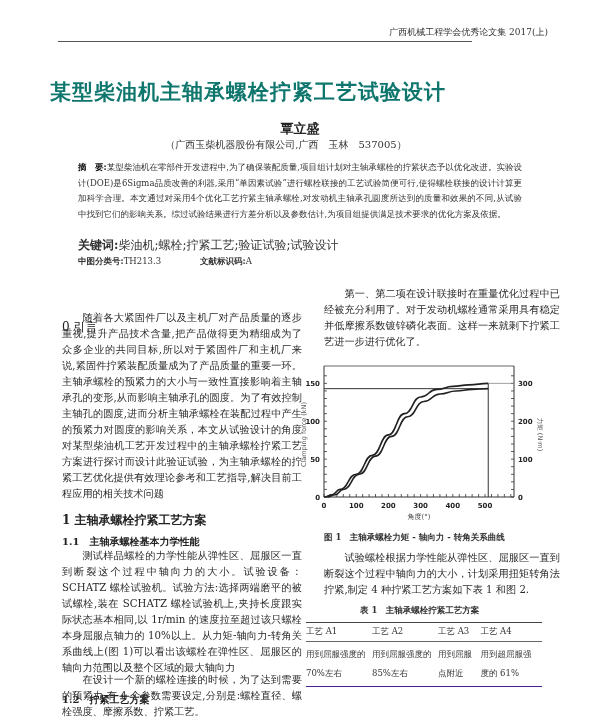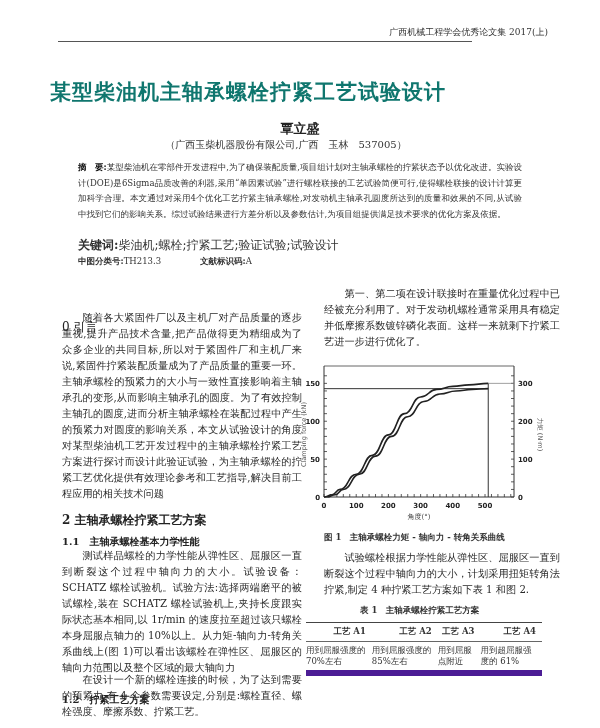--- a/index.html
+++ b/index.html
@@ -15,43 +15,43 @@
   .kw{left:78px;top:237px;font-size:12px;color:#333;}
   .clc{left:78px;top:256px;font-size:8.5px;color:#333;}
   .doccode{left:200px;top:256px;font-size:8.5px;color:#333;}
   .col-left{left:62px;width:240px;}
   .col-right{left:324px;width:236px;}
   .h1{font-size:12px;color:#222;}
   .para{font-size:10.2px;line-height:16px;text-align:justify;color:#2a2a2a;text-indent:2em;}
   .h2{font-size:10px;font-weight:bold;color:#222;}
   .caption{font-size:8.5px;font-weight:bold;color:#333;}
   table.proc{border-collapse:collapse;font-size:8.5px;color:#333;}
-  table.proc th{font-weight:bold;text-align:right;padding:3px 6px 3px 0;border-top:1px solid #444;border-bottom:1px solid #666;}
-  table.proc td{vertical-align:top;padding:3px 6px 3px 0;line-height:11px;border-bottom:6px solid #4c1d95;}
+  table.proc th{font-weight:normal;text-align:left;padding:3px 6px 3px 0;border-top:1px solid #444;border-bottom:1px solid #666;}
+  table.proc td{vertical-align:top;padding:3px 6px 3px 0;line-height:19px;border-bottom:1px solid #4c1d95;}
   svg text{font-family:"DejaVu Sans","Liberation Sans",sans-serif;}
 </style>
 </head>
 <body>
 
 <div class="abs running-head">广西机械工程学会优秀论文集 2017(上)</div>
 <div class="abs head-rule"></div>
 
 <div class="abs title">某型柴油机主轴承螺栓拧紧工艺试验设计</div>
 <div class="abs author">覃立盛</div>
 <div class="abs affil">（广西玉柴机器股份有限公司,广西　玉林　537005）</div>
 
 <div class="abs abstract"><b>摘　要:</b><span>某型柴油机在零部件开发进程中,为了确保装配质量,项目组计划对主轴承螺栓的拧紧状态予以优化改进。实验设计(DOE)是6Sigma品质改善的利器,采用“单因素试验”进行螺栓联接的工艺试验简便可行,使得螺栓联接的设计计算更加科学合理。本文通过对采用4个优化工艺拧紧主轴承螺栓,对发动机主轴承孔圆度所达到的质量和效果的不同,从试验中找到它们的影响关系。综过试验结果进行方差分析以及参数估计,为项目组提供满足技术要求的优化方案及依据。</span></div>
 
 <div class="abs kw"><b>关键词:</b><span>柴油机;螺栓;拧紧工艺;验证试验;试验设计</span></div>
 <div class="abs clc"><b>中图分类号:</b><span>TH213.3</span></div>
 <div class="abs doccode"><b>文献标识码:</b><span>A</span></div>
 
 <div class="abs col-left h1" style="top:288px;margin-top:31px;">0 引言</div>
 <div class="abs col-left para" style="top:310px;">随着各大紧固件厂以及主机厂对产品质量的逐步重视,提升产品技术含量,把产品做得更为精细成为了众多企业的共同目标,所以对于紧固件厂和主机厂来说,紧固件拧紧装配质量成为了产品质量的重要一环。主轴承螺栓的预紧力的大小与一致性直接影响着主轴承孔的变形,从而影响主轴承孔的圆度。为了有效控制主轴孔的圆度,进而分析主轴承螺栓在装配过程中产生的预紧力对圆度的影响关系，本文从试验设计的角度对某型柴油机工艺开发过程中的主轴承螺栓拧紧工艺方案进行探讨而设计此验证试验，为主轴承螺栓的拧紧工艺优化提供有效理论参考和工艺指导,解决目前工程应用的相关技术问题</div>
-<div class="abs col-left h1" style="top:512px;font-weight:bold;">2 主轴承螺栓拧紧工艺方案</div>
+<div class="abs col-left h1" style="top:512px;font-weight:bold;">1 主轴承螺栓拧紧工艺方案</div>
 <div class="abs col-left h2" style="top:535px;">1.1　主轴承螺栓基本力学性能</div>
 <div class="abs col-left para" style="top:548px;">测试样品螺栓的力学性能从弹性区、屈服区一直到断裂这个过程中轴向力的大小。试验设备：SCHATZ 螺栓试验机。试验方法:选择两端磨平的被试螺栓,装在 SCHATZ 螺栓试验机上,夹持长度跟实际状态基本相同,以 1r/min 的速度拉至超过该只螺栓本身屈服点轴力的 10%以上。从力矩-轴向力-转角关系曲线上(图 1)可以看出该螺栓在弹性区、屈服区的轴向力范围以及整个区域的最大轴向力</div>
 <div class="abs col-left h2" style="top:693px;">1.2　拧紧工艺方案</div>
 <div class="abs col-left para" style="top:672px;">在设计一个新的螺栓连接的时候，为了达到需要的预紧力,有 4 个参数需要设定,分别是:螺栓直径、螺栓强度、摩擦系数、拧紧工艺。</div>
 
 <div class="abs col-right para" style="top:286px;">第一、第二项在设计联接时在重量优化过程中已经被充分利用了。对于发动机螺栓通常采用具有稳定并低摩擦系数镀锌磷化表面。这样一来就剩下拧紧工艺进一步进行优化了。</div>
 
 <svg class="abs" style="left:300px;top:362px;" width="280" height="160">
   <g id="chart-root">
       <line x1="24" y1="4" x2="214" y2="4" stroke="#666" stroke-width="1"></line>

